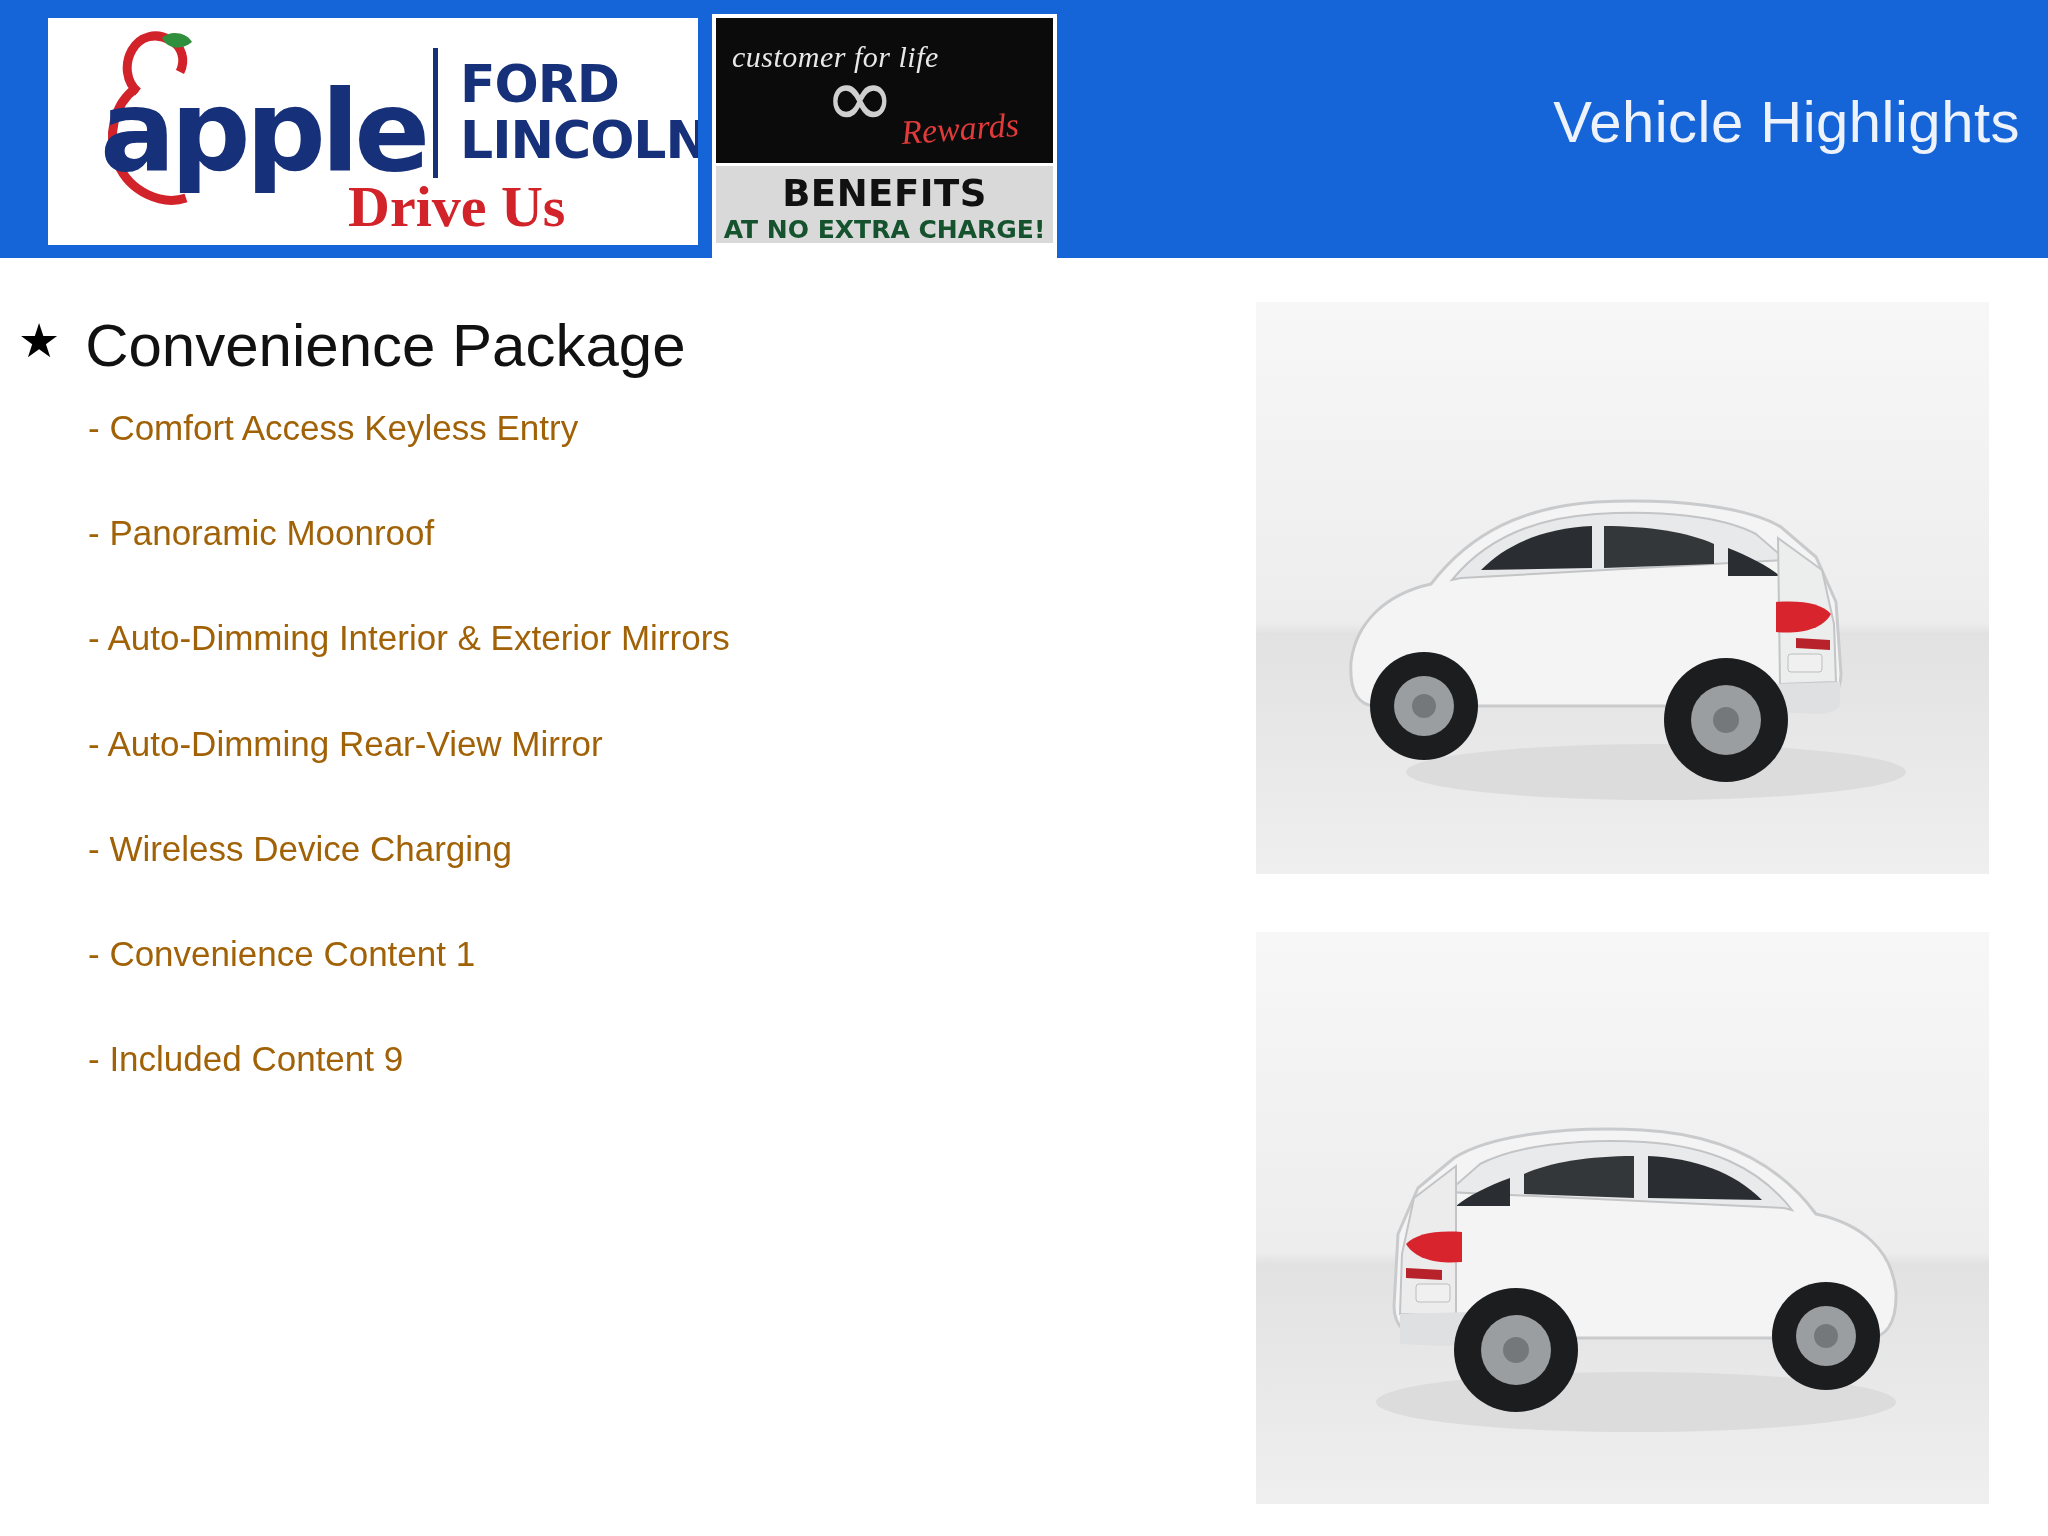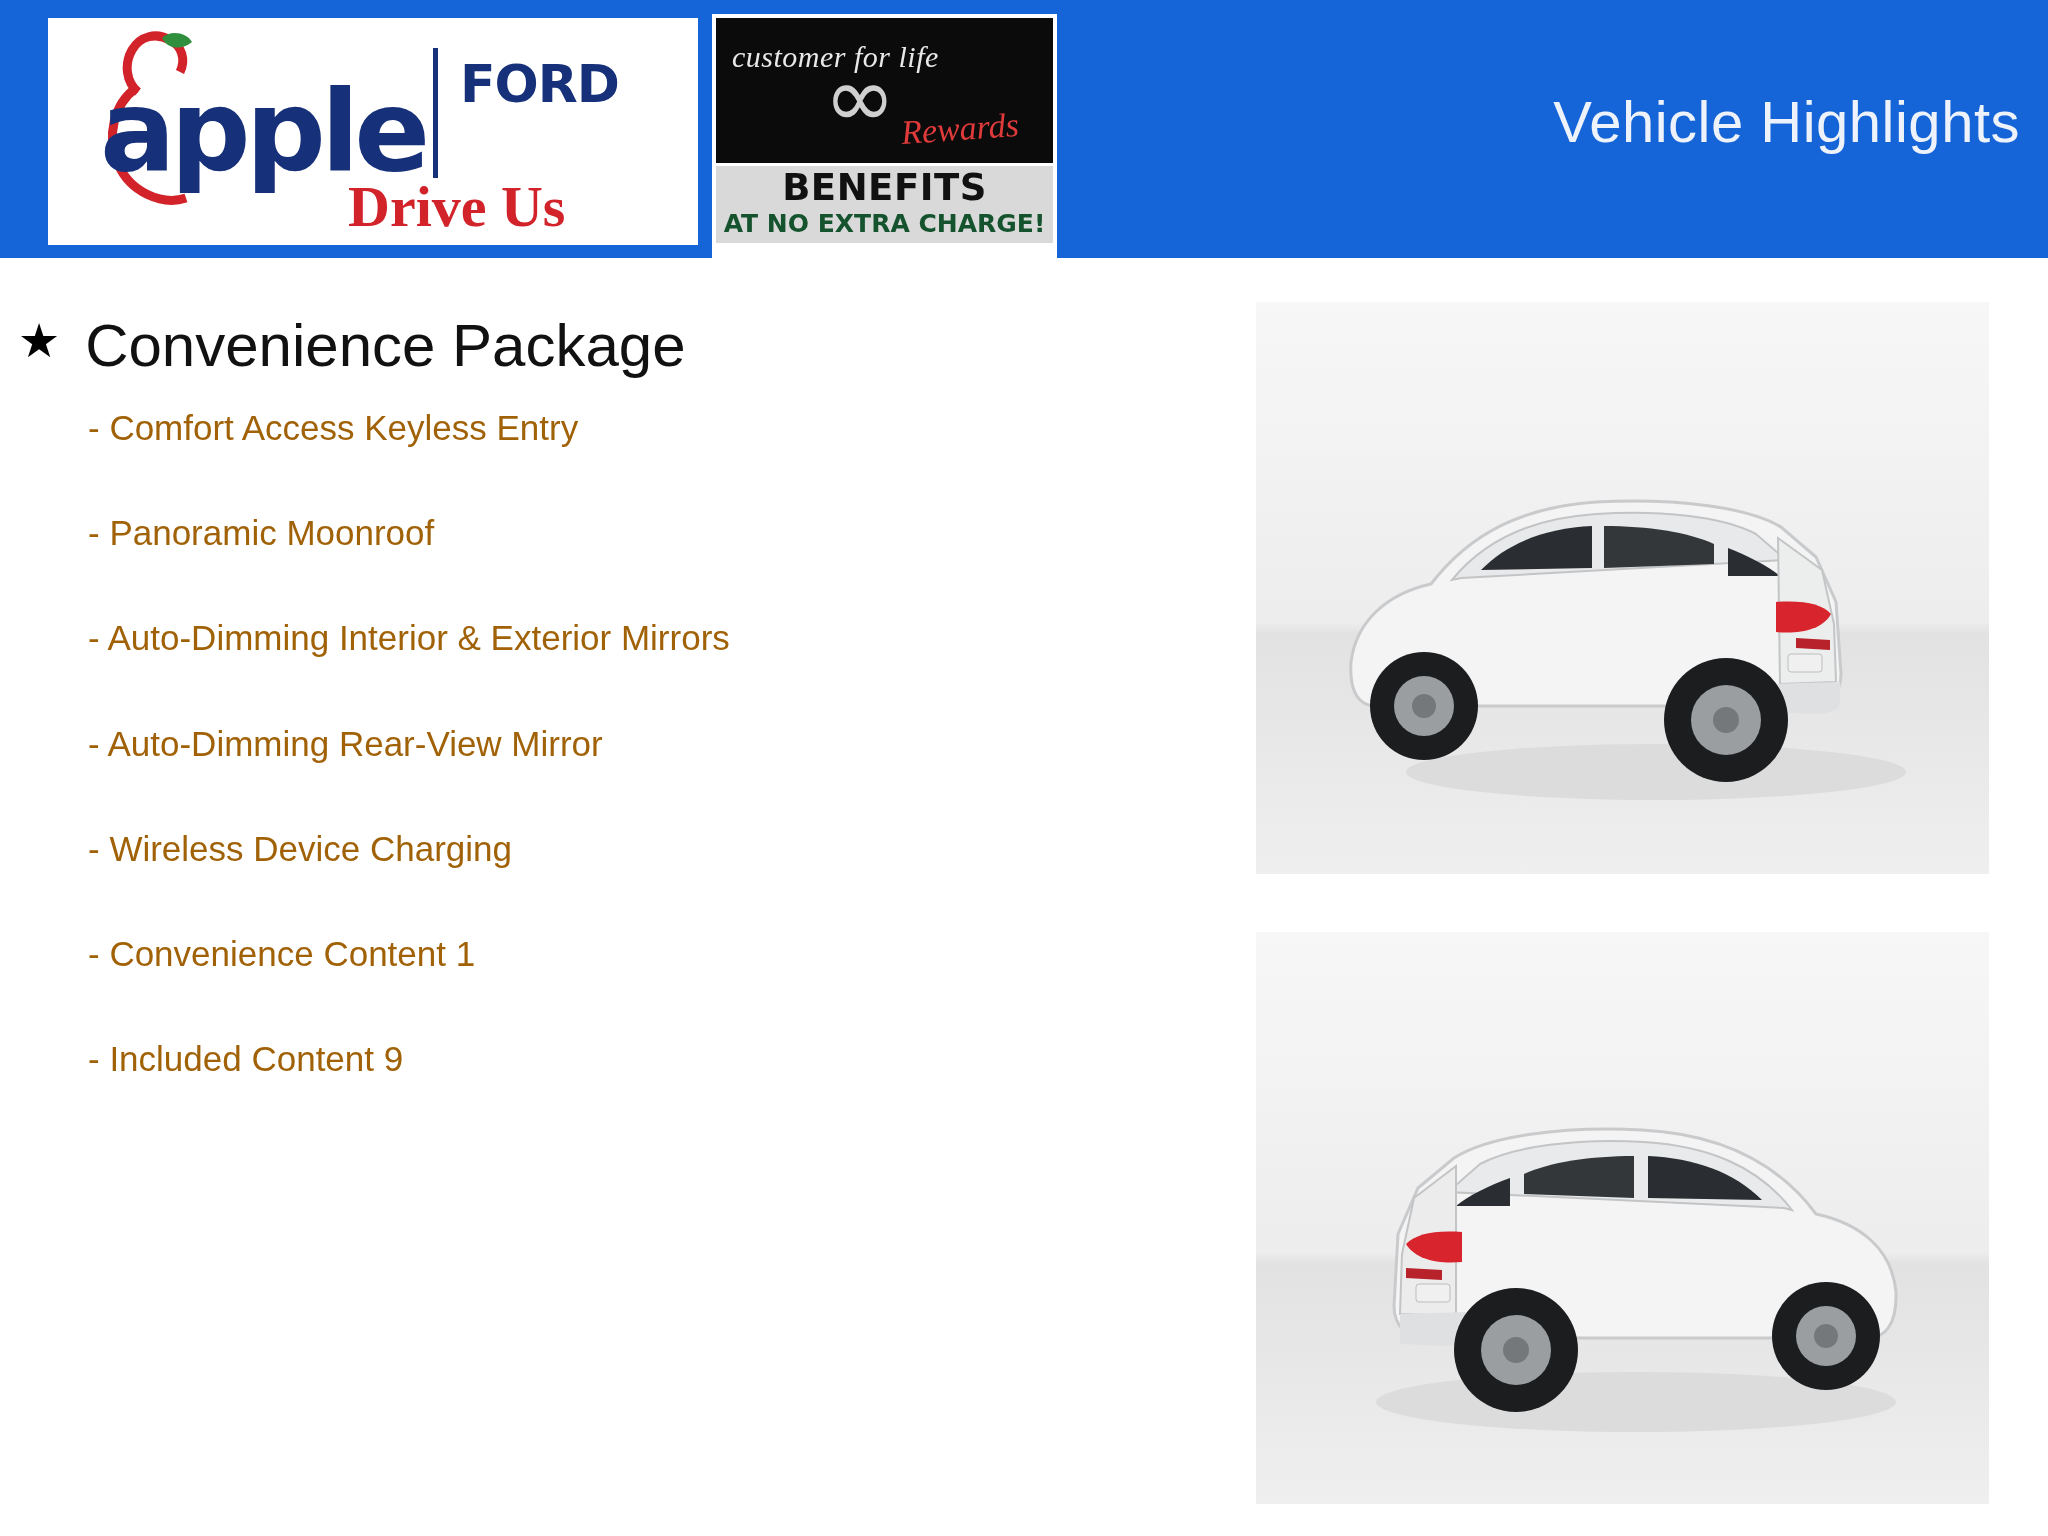--- a/index.html
+++ b/index.html
@@ -129,21 +129,21 @@
     white-space: nowrap;
   }
   .rewards-bottom {
     position: relative;
     width: 337px; height: 80px;
     background: #d9d9d9;
     border-top: 3px solid #ffffff;
     text-align: center;
   }
   .rewards-benefits {
-    padding-top: 0;
+    padding-top: 6px;
     font-size: 37px;
     font-weight: bold;
     color: #111111;
     letter-spacing: 0.5px;
     font-family: "DejaVu Sans", sans-serif;
   }
   .rewards-noextra {
     font-size: 25px;
     font-weight: bold;
     color: #14532d;
@@ -214,20 +214,21 @@
       <svg width="120" height="185" viewBox="0 0 120 185">
         <path d="M70 10 C56 2 40 6 32 20 C24 34 26 52 38 62" fill="none" stroke="#d2232a" stroke-width="9"></path>
         <path d="M70 10 C82 16 86 30 80 42" fill="none" stroke="#d2232a" stroke-width="9"></path>
         <path d="M36 58 C14 74 6 106 18 134 C30 162 62 176 86 168" fill="none" stroke="#d2232a" stroke-width="9"></path>
         <path d="M62 8 C70 0 86 2 92 12 C82 20 68 20 62 8 Z" fill="#2f8f3d"></path>
       </svg>
     </div>
     <div class="logo-word">apple</div>
     <div class="logo-divider"></div>
     <div class="logo-ford">FORD</div>
+    <div class="logo-lincoln">LINCOLN</div>
     <div class="logo-driveus">Drive Us</div>
   </div>
 
   <div class="rewards-box">
     <div class="rewards-top">
       <div class="rewards-cfl">customer for life</div>
       <div class="rewards-infinity">∞</div>
       <div class="rewards-word">Rewards</div>
     </div>
     <div class="rewards-bottom">

